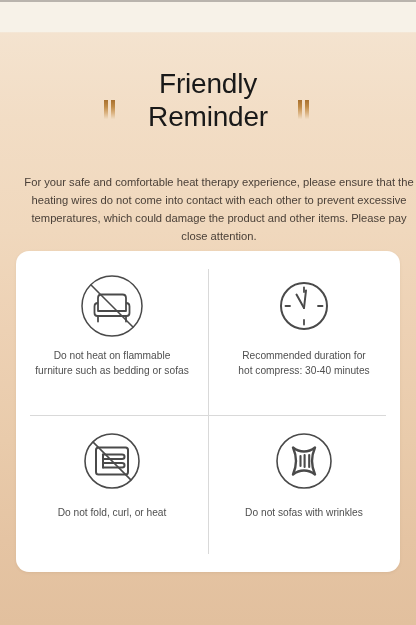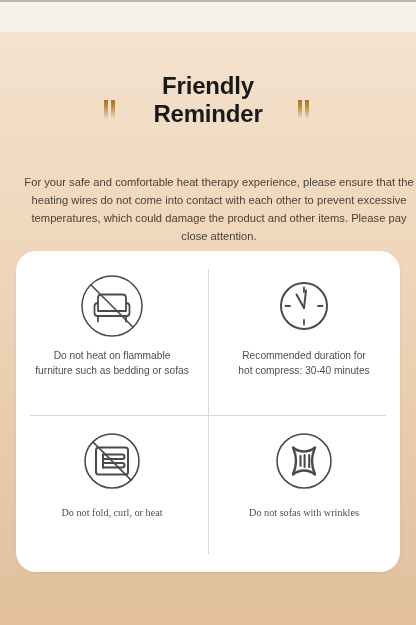--- a/index.html
+++ b/index.html
@@ -72,23 +72,23 @@
     gap: 3px;
   }
   .quote-mark.left  { left: 104px; }
   .quote-mark.right { left: 298px; }
   .quote-bar {
     width: 4px;
     height: 19px;
     background: linear-gradient(to bottom, #a8702e 0%, #c08b46 35%, #dcb585 70%, #f0dcc3 100%);
   }
   #page-title {
-    font-size: 24px;
+    font-size: 28px;
     line-height: 1.18;
-    font-weight: bold;
+    font-weight: normal;
     color: #191919;
     text-align: center;
     letter-spacing: -0.2px;
     white-space: pre-line;
     margin: 12px;
   }
 
   
   #intro {
     position: absolute;
@@ -103,21 +103,21 @@
   }
 
   
   #card {
     position: absolute;
     top: 251px;
     left: 16px;
     width: 384px;
     height: 321px;
     background: #ffffff;
-    border-radius: 20px;
+    border-radius: 13px;
     box-shadow: 0 1px 3px rgba(120, 90, 60, 0.10);
     overflow: hidden;
   }
   #grid {
     position: relative;
     width: 100%;
     height: 100%;
     display: grid;
     grid-template-columns: 1fr 1fr;
     grid-template-rows: 1fr 1fr;
@@ -158,21 +158,21 @@
   }
   .cell-caption {
     margin-top: 10px;
     font-size: 10.2px;
     line-height: 1.45;
     color: #4f4f4f;
     text-align: center;
     max-width: 176px;
     white-space: pre-line;
   }
-  .cell.row2 .cell-caption { margin-top: 12px; font-family: Liberation Serif, serif; }
+  .cell.row2 .cell-caption { margin-top: 12px; }
 </style>
 </head>
 <body>
 
 <div id="page">
 
   <div id="top-rule"></div>
   <div id="top-strip"></div>
 
   <div id="header">

